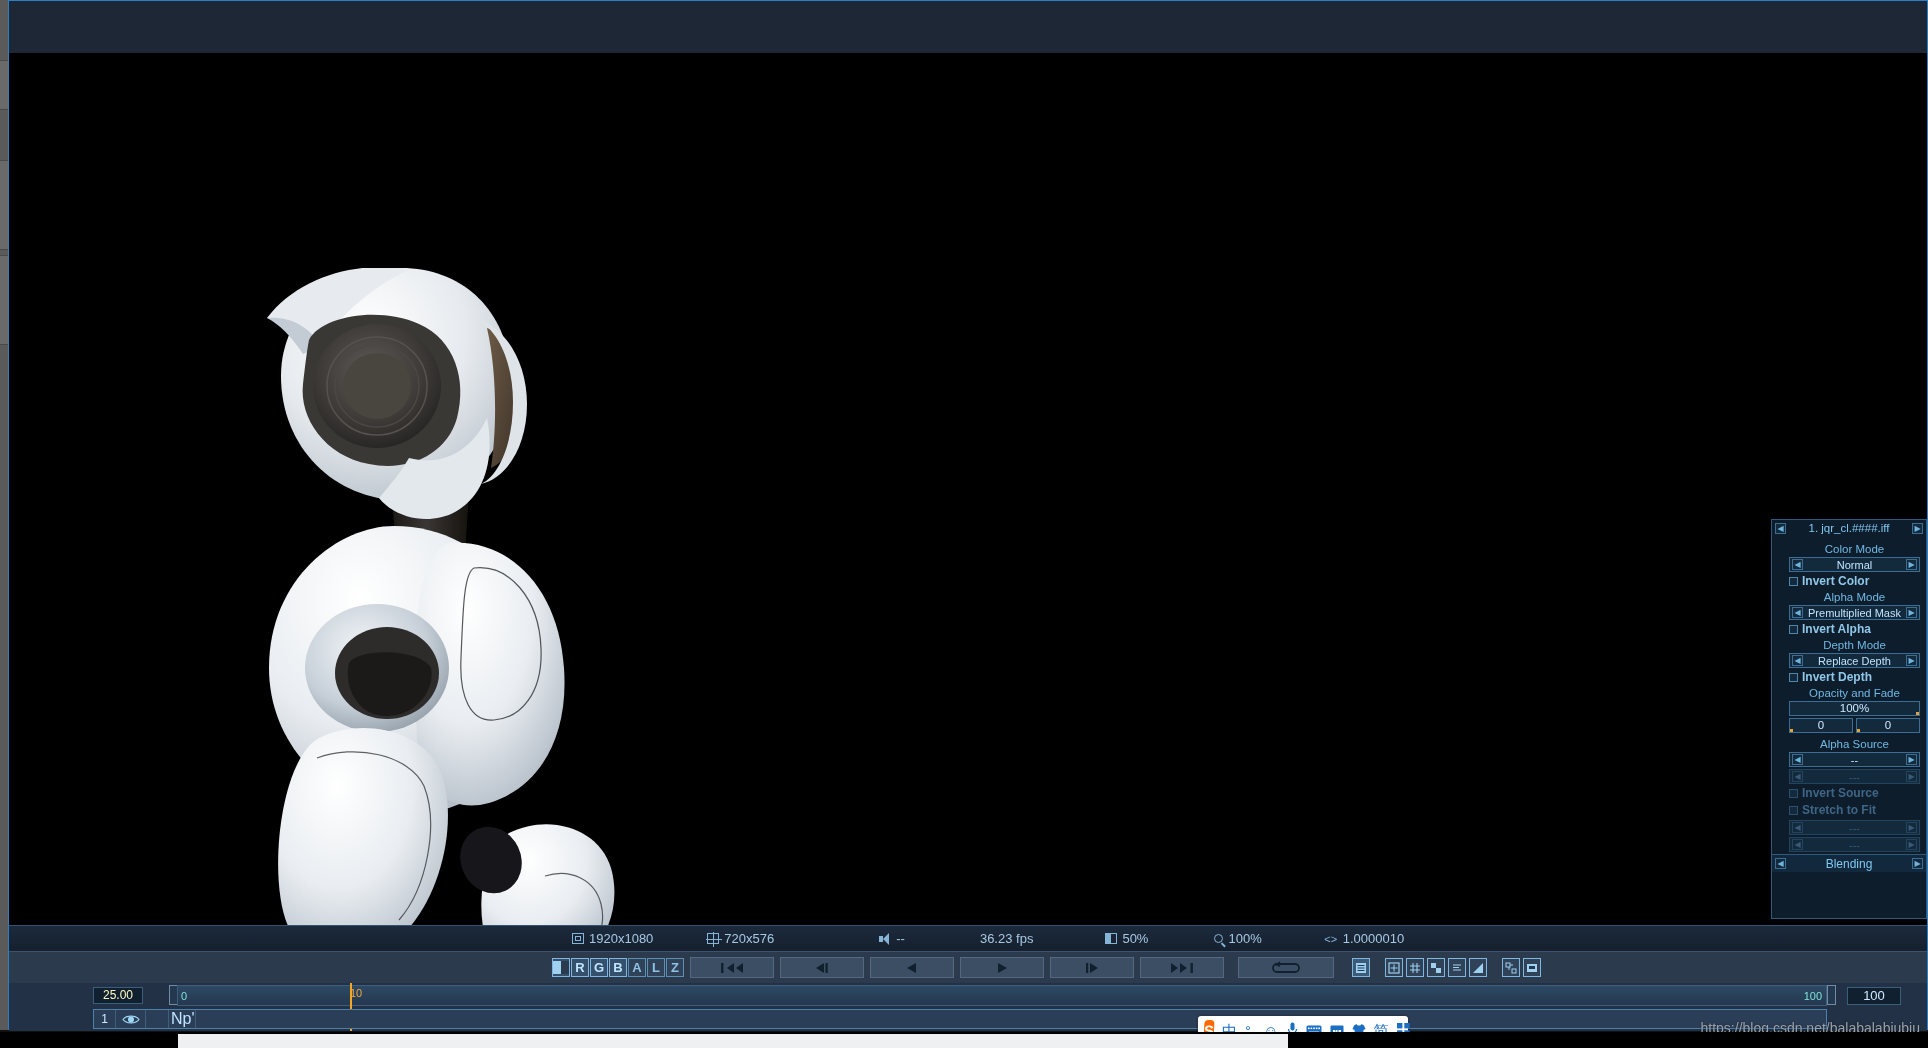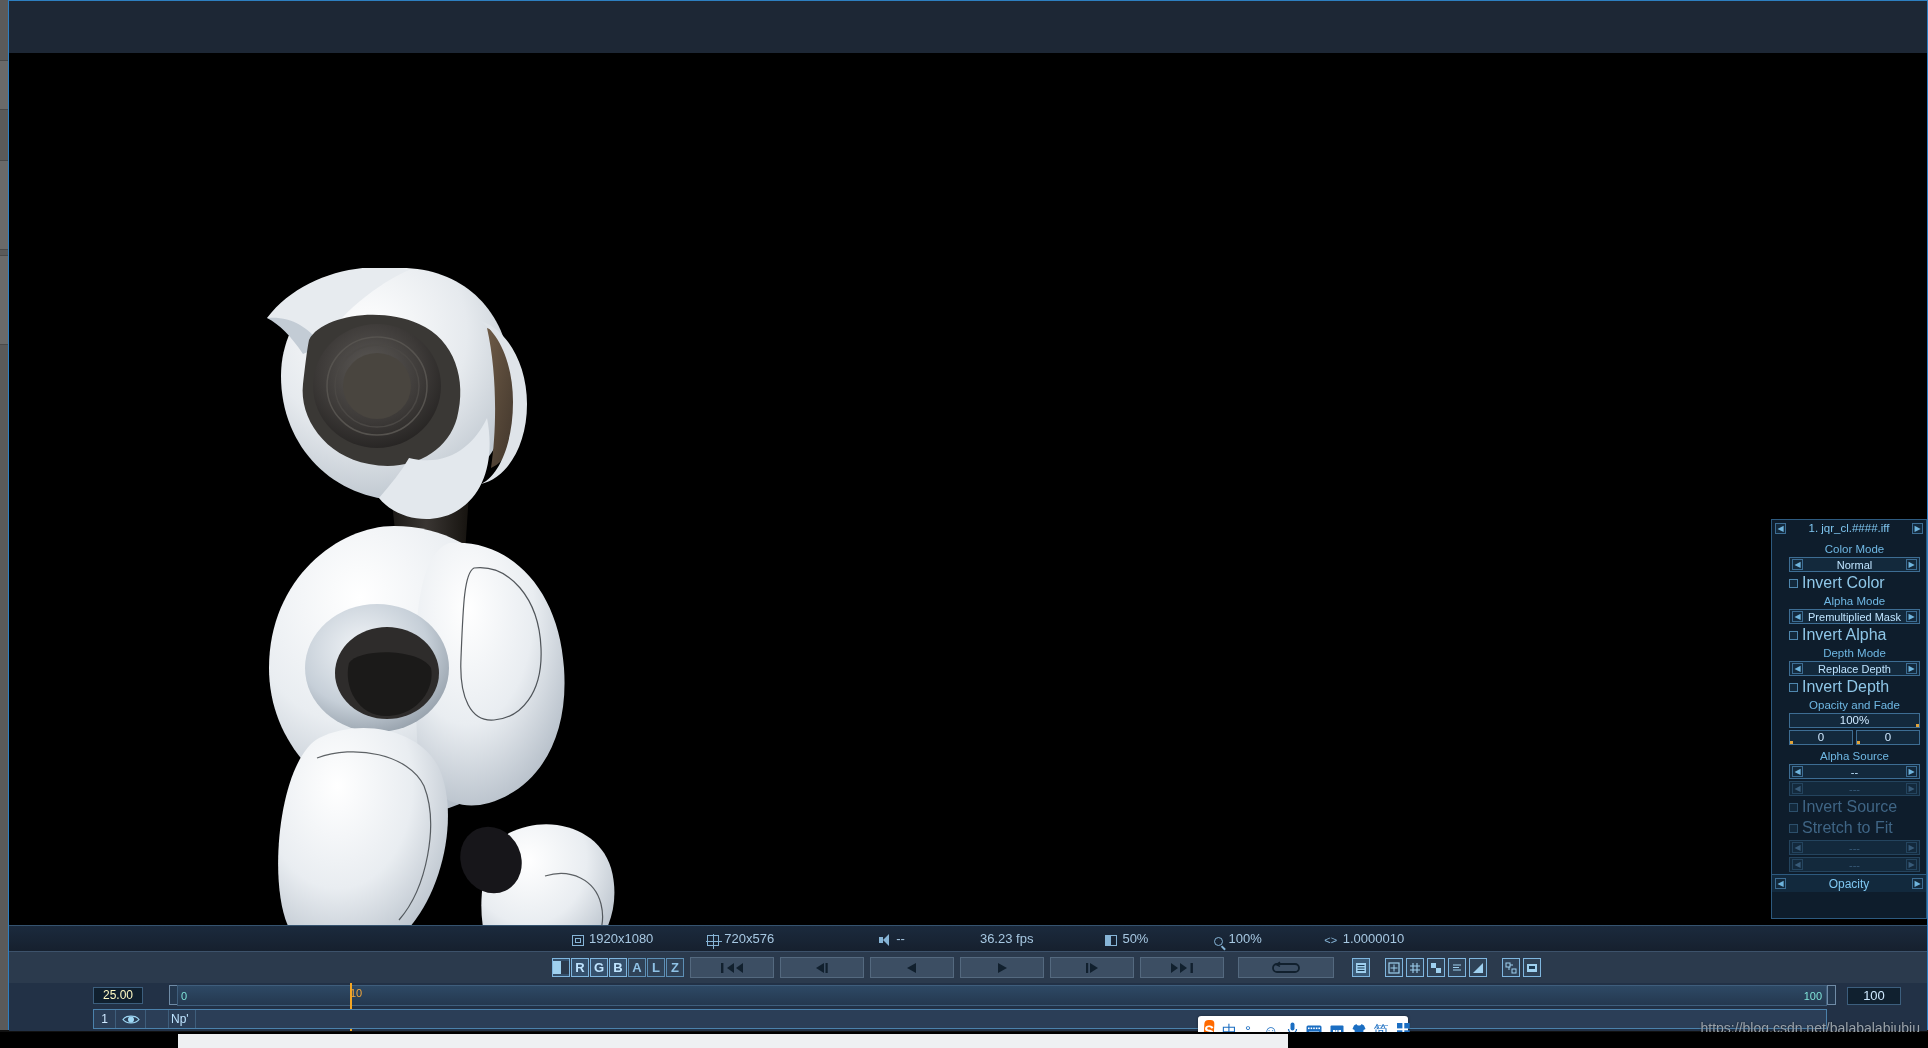--- a/index.html
+++ b/index.html
@@ -62,21 +62,21 @@
   .robot { position:absolute; left: 250px; top: 215px; width: 470px; height: 700px; }
 
   
   .statusbar {
     position: absolute; left: 0; top: 924px; width: 1918px; height: 26px;
     background: linear-gradient(180deg,#1b2a3d 0%, #16202e 100%);
     border-top: 1px solid #35536f;
     display: flex; align-items: center;
     color: #a7c8e2; font-size: 13px;
   }
-  .statusbar .si { display: flex; align-items: flex-end; gap: 5px; }
+  .statusbar .si { display: flex; align-items: center; gap: 5px; }
   .sicon {
     display:inline-block; width:12px; height:11px;
     border:1px solid #86b4d6; position:relative;
   }
   .sicon.frame::after{content:"";position:absolute;left:2px;top:2px;right:2px;bottom:2px;border:1px solid #86b4d6;}
   .sicon.pix::after{content:"";position:absolute;left:50%;top:-2px;height:15px;width:1px;background:#86b4d6;}
   .sicon.pix::before{content:"";position:absolute;top:50%;left:-2px;width:16px;height:1px;background:#86b4d6;}
   .sicon.spk{border:none;width:12px;height:12px;}
   .sicon.spk::before{content:"";position:absolute;left:0;top:3px;width:4px;height:6px;background:#86b4d6;}
   .sicon.spk::after{content:"";position:absolute;left:4px;top:0;border-top:6px solid transparent;border-bottom:6px solid transparent;border-right:6px solid #86b4d6;}
@@ -159,21 +159,21 @@
     position:absolute; left:341px; top:0px; width:1.5px; height:48px; background:#f5a623;
   }
 
   .layer-row {
     position:absolute; left: 84px; top: 26px; width: 1734px; height: 20px;
     border: 1px solid #4b81ab; display: flex; background:#2b3e57;
   }
   .lr-num { width: 22px; text-align:center; color:#cfe9ff; font-size:12px; line-height:18px; border-right:1px solid #3f5e7c;}
   .lr-eye { width: 30px; display:flex;align-items:center;justify-content:center; border-right:1px solid #3f5e7c;}
   .lr-blank { width: 23px; border-right:1px solid #3f5e7c;}
-  .lr-np { width: 27px; color:#bfe4ff; font-size:12px; line-height:18px; padding-left:2px; border-right:1px solid #3f5e7c;}
+  .lr-np { width: 27px; color:#bfe4ff; font-size:16px; line-height:18px; padding-left:2px; border-right:1px solid #3f5e7c;}
   .lr-track { flex:1; position:relative; background:#2b3e57; }
   .lr-track .clip {
     position:absolute; bottom:0; height:4px; background:#44617e;
   }
   .lr-name {
     position:absolute; left: 780px; top: 1px;
     color: #8fd8ea; font-size: 12.5px;
   }
 
   
@@ -203,21 +203,21 @@
     display:flex; align-items:center; justify-content:space-between;
     padding: 0 2px; margin-bottom: 2px;
   }
   .combo .val { flex:1; text-align:center; color:#bfe4ff; font-size:11px; }
   .combo.dim { border-color:#24445e; }
   .combo.dim .val { color:#375a78; }
   .combo.dim .arrow-sq { border-color:#24445e; color:#375a78; }
 
   .chk { display:flex; align-items:center; gap:4px; margin: 2px 0 3px; }
   .chk .box { width: 9px; height: 9px; border: 1px solid #4f87ae; background:#13293c; }
-  .chk .tx { color:#8fc7e8; font-size: 16px; }
+  .chk .tx { color:#8fc7e8; font-size: 12px; font-weight: bold; }
   .chk.dim .box { border-color:#2c4f6b; }
   .chk.dim .tx { color:#3f6585; }
 
   .valuefield {
     height: 15px; border: 1px solid #3d6d93; background: #13293c;
     color: #cfe9ff; font-size: 11.5px; text-align:center; line-height:13px;
     position: relative; margin-bottom: 2px;
   }
   .valuefield .nub { position:absolute; right:0; bottom:0; width:3px; height:3px; background:#e0a33a; }
   .valuefield .nub.left { left:0; right:auto; }
@@ -610,21 +610,21 @@
         </div>
         <div class="combo dim">
           <div class="arrow-sq">◀</div>
           <span class="val">---</span>
           <div class="arrow-sq">▶</div>
         </div>
       </div>
 
       <div class="blending-bar">
         <div class="arrow-sq l">◀</div>
-        <span class="tx">Opacity</span>
+        <span class="tx">Blending</span>
         <div class="arrow-sq r">▶</div>
       </div>
     </div>
 
   </div>
 
   <div class="ime">
     <div class="s-logo">S</div>
     <span class="ic">中</span>
     <span class="ic">°,</span>

